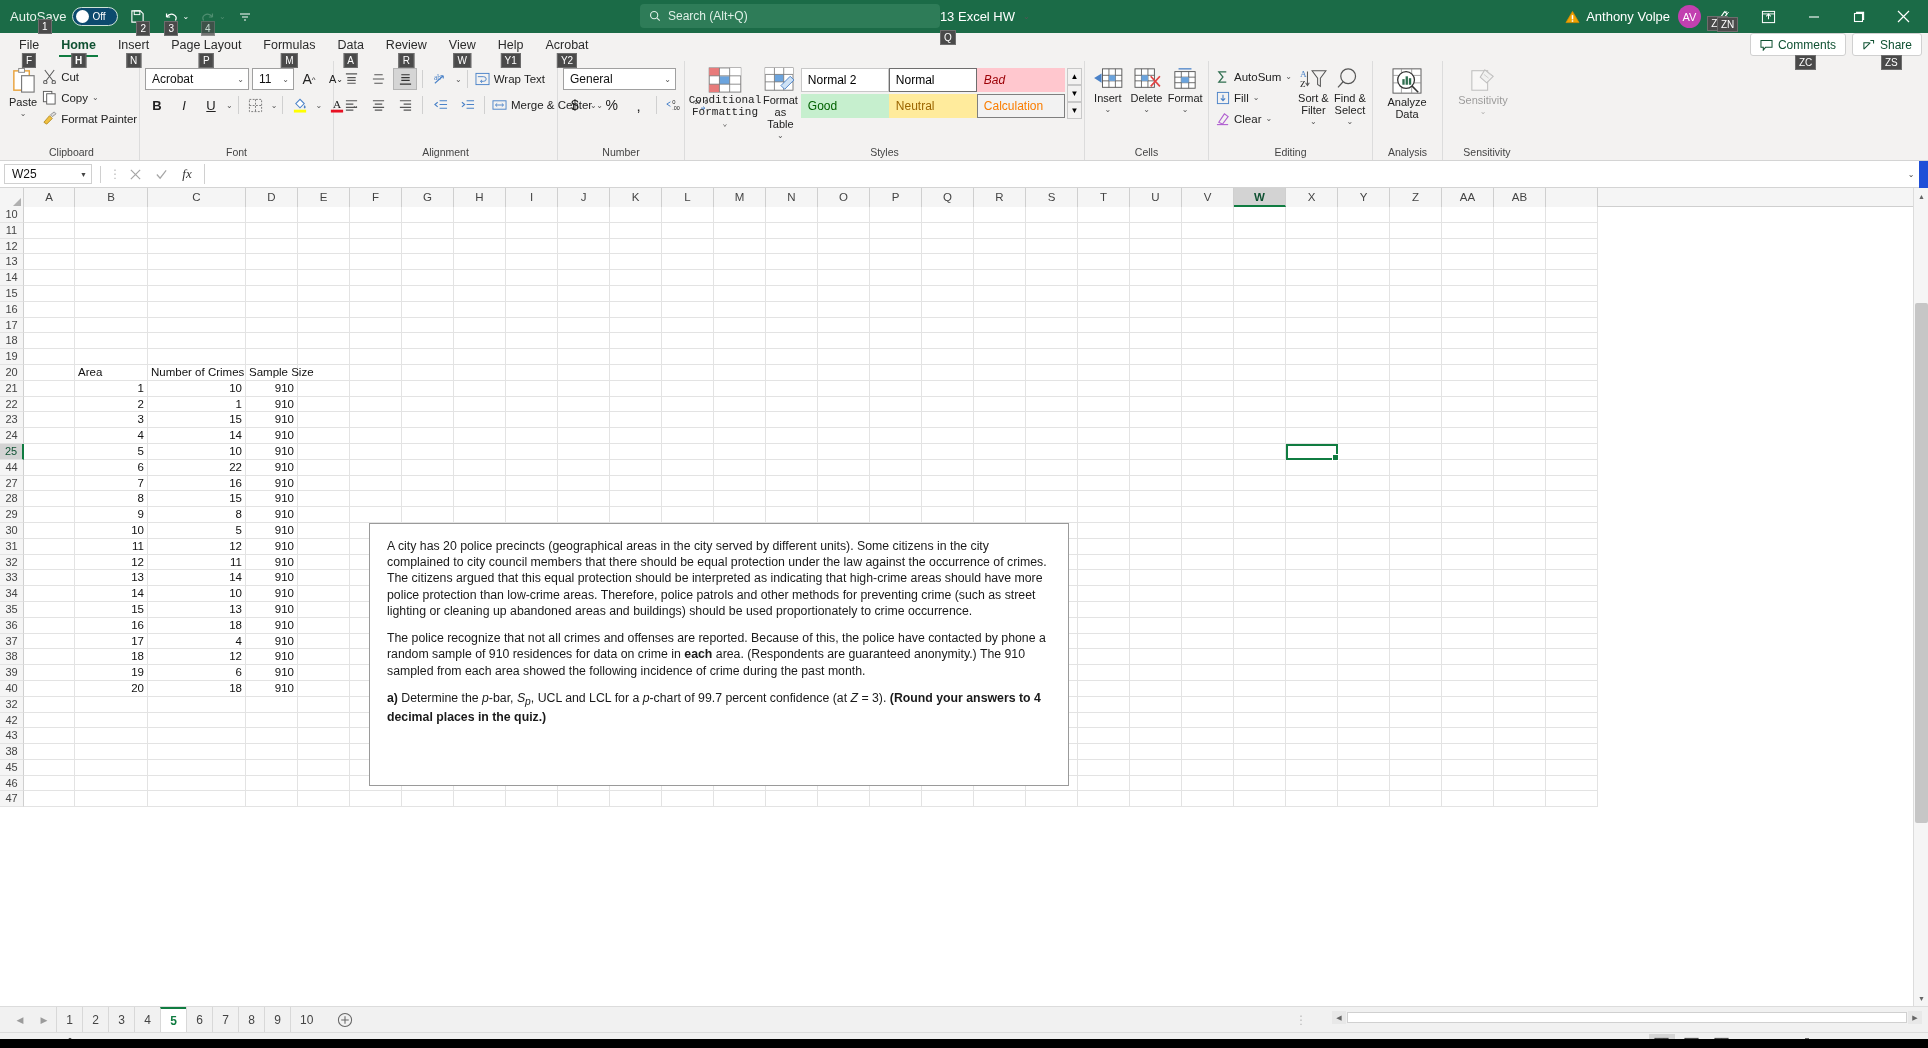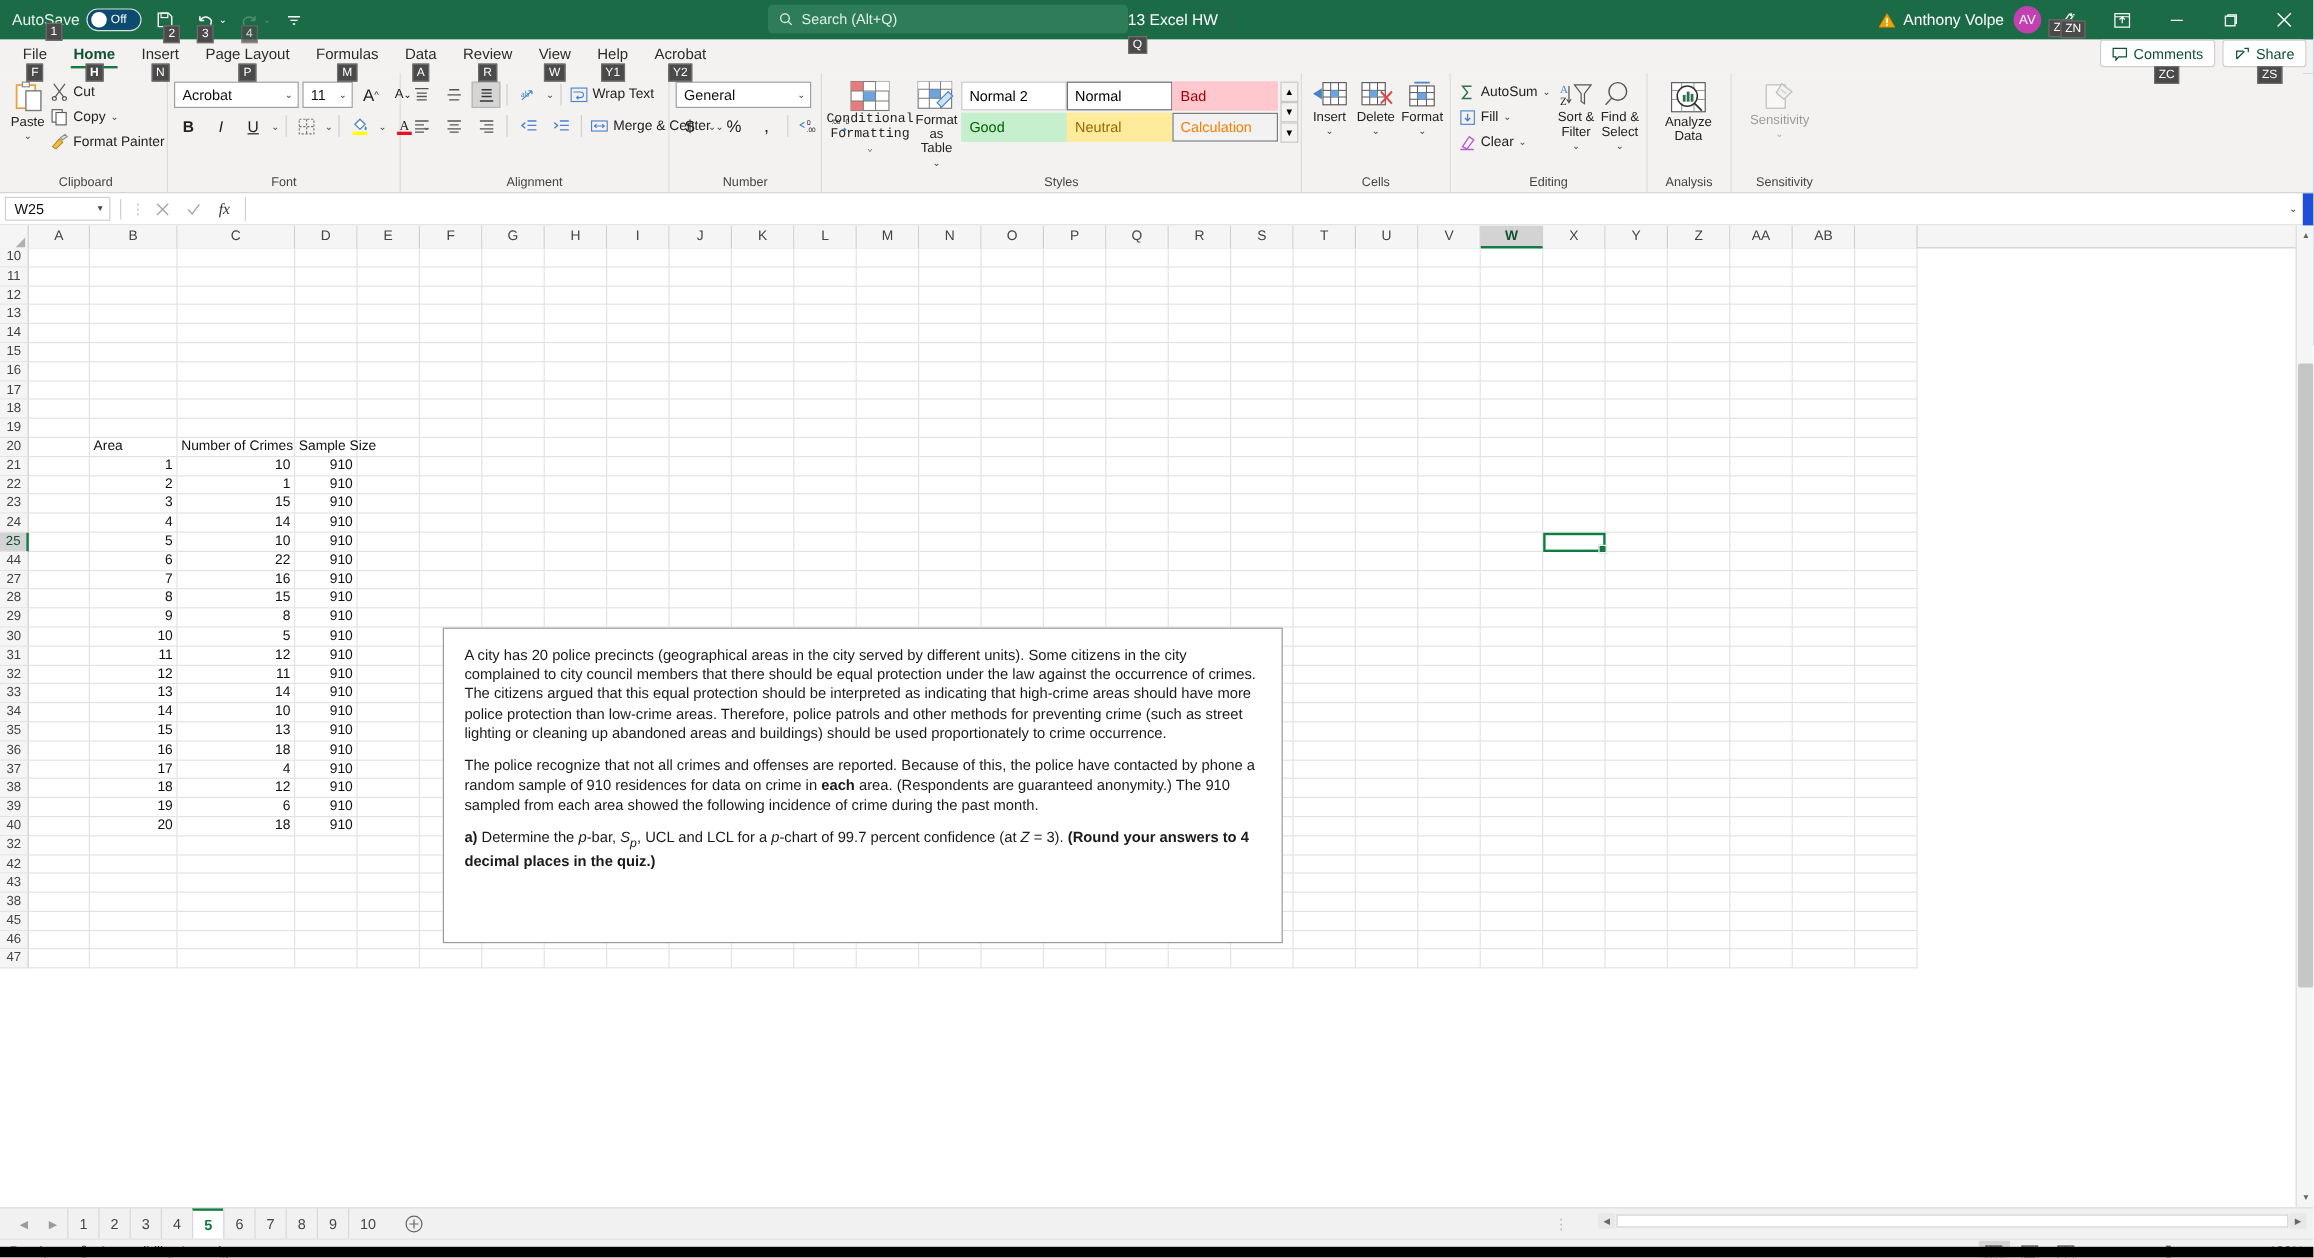--- a/index.html
+++ b/index.html
@@ -708,21 +708,21 @@
         </div>
         <div class="sg-col">
           <div class="sg-cell" style="background:#ffffff; color:#000; border:1.5px solid #6e6e6e;">
             <span>Normal</span>
           </div>
           <div class="sg-cell" style="background:#ffeb9c; color:#9c6500; border-color:#ffeb9c;">
             <span>Neutral</span>
           </div>
         </div>
         <div class="sg-col">
-          <div class="sg-cell" style="background:#ffc7ce; color:#9c0006; border-color:#ffc7ce;">
+          <div class="sg-cell" style="background:#ffc7ce; color:#9c0006; border-color:#ffc7ce;font-style:italic;">
             <span>Bad</span>
           </div>
           <div class="sg-cell" style="background:#f2f2f2; color:#fa7d00; border-color:#7f7f7f;">
             <span>Calculation</span>
           </div>
         </div>
         <div class="sg-scroll">
           <div>▲</div>
           <div>▼</div>
           <div>▼</div>

